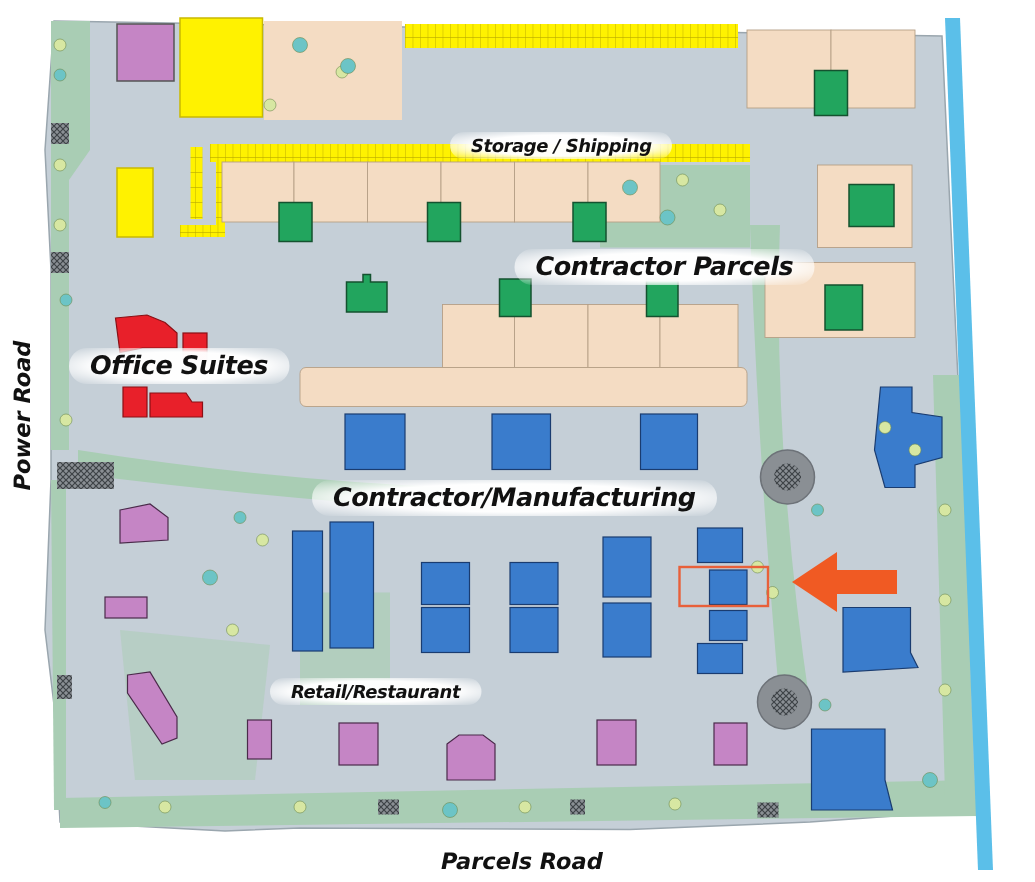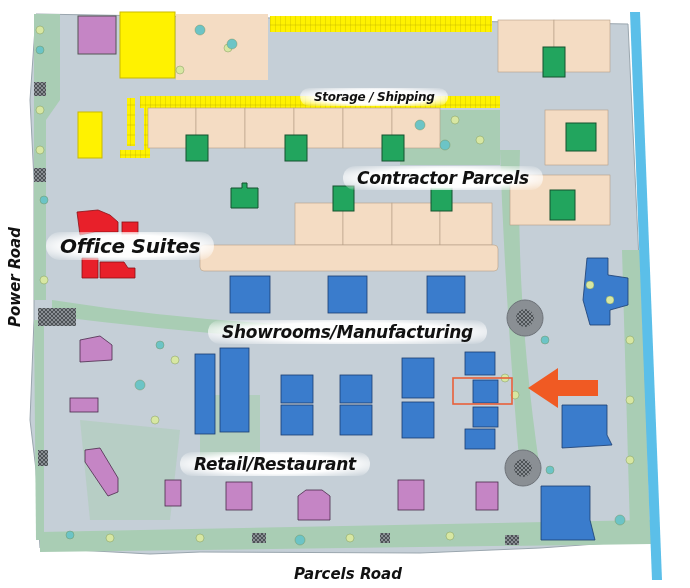--- a/index.html
+++ b/index.html
@@ -187,19 +187,19 @@
         <circle cx="545" cy="340" r="4" fill="#6cc4c6"></circle>
   </g>
 
   <rect x="453" y="378" width="59" height="26" fill="none" stroke="#e8603a" stroke-width="1.6"></rect>
 
   <path d="M598 380 L598 396 L558 396 L558 408 L528 388 L558 368 L558 380 Z" fill="#f05a23"></path>
 </svg>
 
 <div class="label" style="left:300px;top:52px;font-size:12px;margin-top:36px;">Storage / Shipping</div>
 <div class="label" style="left:343px;top:166px;font-size:17px;">Contractor Parcels</div>
-<div class="label" style="left:46px;top:232px;font-size:20px;">Office Suites</div>
-<div class="label" style="left:208px;top:320px;font-size:17px;">Showrooms/Manufacturing</div>
-<div class="label" style="left:180px;top:452px;font-size:17px;">Retail/Restaurant</div>
+<div class="label" style="left:46px;top:232px;font-size:17px;">Office Suites</div>
+<div class="label" style="left:208px;top:320px;font-size:17px;">Contractor/Manufacturing</div>
+<div class="label" style="left:180px;top:452px;font-size:12px;">Retail/Restaurant</div>
 
 <div class="road" style="left:-35px;top:268px;transform:rotate(-90deg);transform-origin:center;width:100px;text-align:center;">Power Road</div>
 <div class="road" style="left:294px;top:565px;">Parcels Road</div>
 </div>
 
 </body></html>

